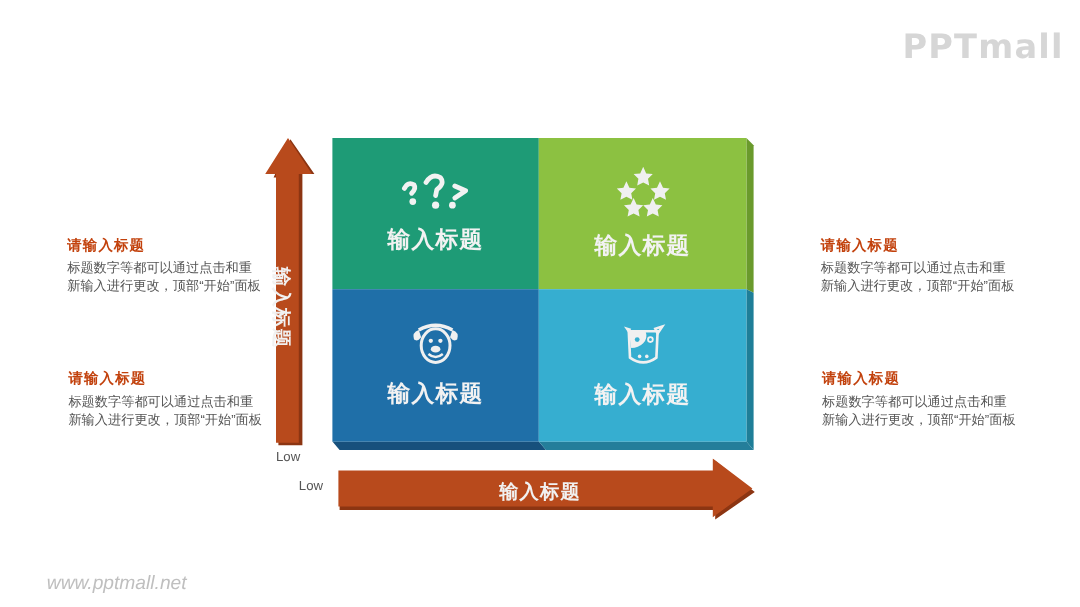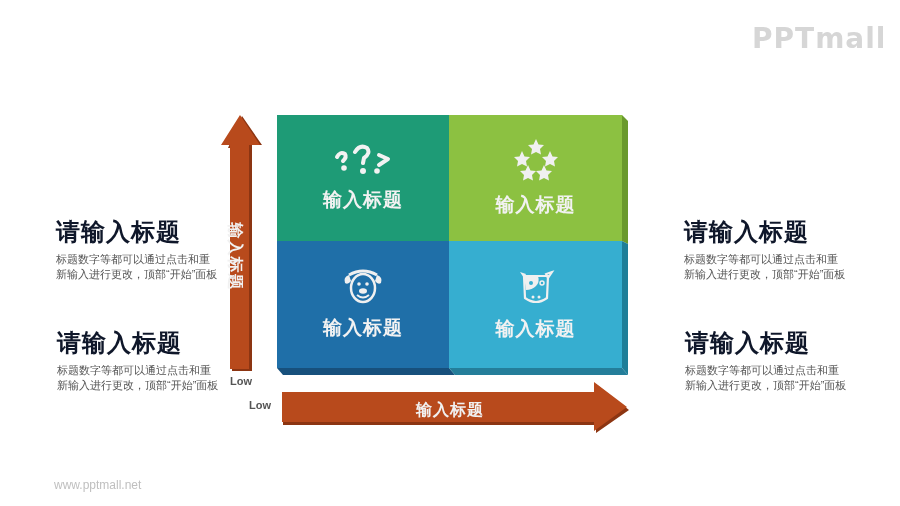--- a/index.html
+++ b/index.html
@@ -1,25 +1,25 @@
 <!DOCTYPE html>
 <html><head>
 <meta charset="utf-8">
 <style>
   html,body{margin:0;padding:0;}
   body{width:900px;height:506px;background:#ffffff;position:relative;overflow:hidden;font-family:"Liberation Sans","DejaVu Sans",sans-serif;}
   .abs{position:absolute;}
   .logo{left:752px;top:22px;font-family:"DejaVu Sans",sans-serif;font-size:28px;letter-spacing:1px;color:#d6d6d6;font-weight:bold;text-align:center;}
-  .footer{left:54px;top:478px;font-size:12px;color:#bfbfbf;}
-  .side-block .title{font-size:24px;font-weight:bold;color:#0f172a;white-space:nowrap;letter-spacing:1px;margin-top:20px;}
+  .footer{left:39px;top:478px;font-size:16px;color:#bfbfbf;font-style:italic;}
+  .side-block .title{font-size:12px;font-weight:bold;color:#c2410c;white-space:nowrap;letter-spacing:1px;}
   .side-block .desc{font-size:11px;color:#555;line-height:15px;margin-top:4px;white-space:nowrap;}
   .quad{position:absolute;display:flex;flex-direction:column;align-items:center;justify-content:center;}
   .quad .label{color:#f2f2f2;font-size:19px;font-weight:bold;margin-top:10px;letter-spacing:1px;}
   .quad svg{display:block;}
-  .axis-low{font-size:11px;color:#555;font-weight:bold;}
+  .axis-low{font-size:11px;color:#555;}
   .arrow-label{color:#f1f1f1;font-size:16px;font-weight:bold;letter-spacing:1px;}
 </style>
 </head>
 <body>
 
 <div class="abs logo">PPTmall</div>
 
 <div class="abs side-block" style="left:56px;top:196px;">
   <div class="title">请输入标题</div>
   <div class="desc">

